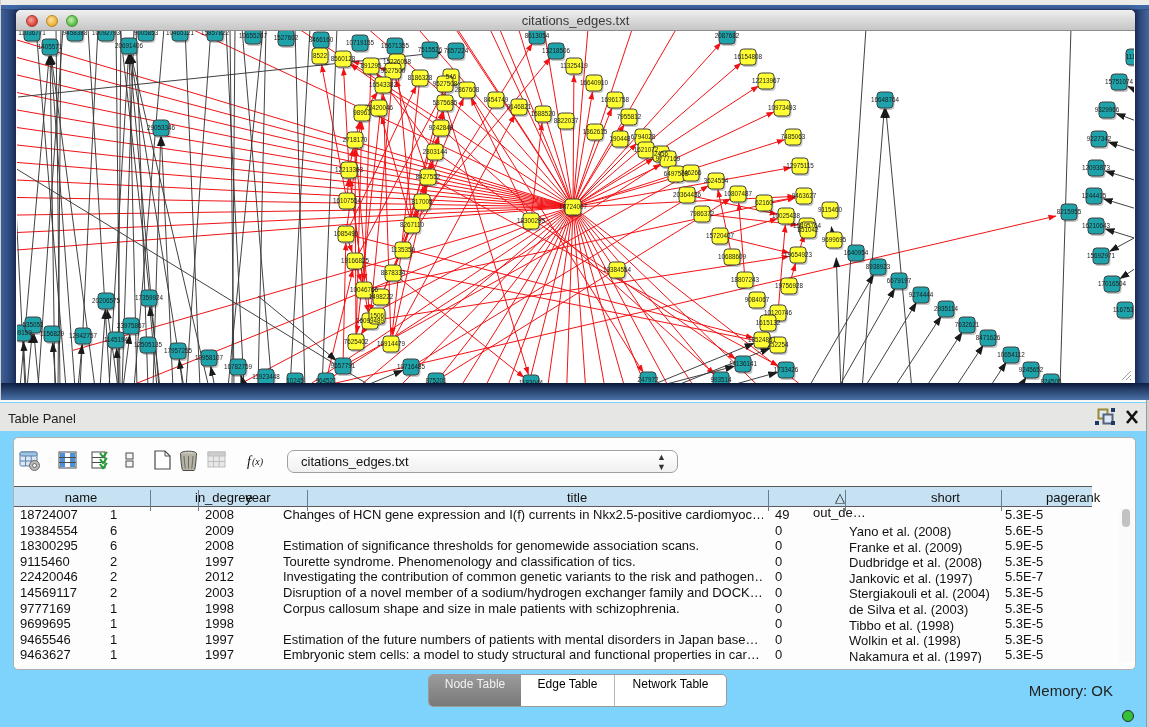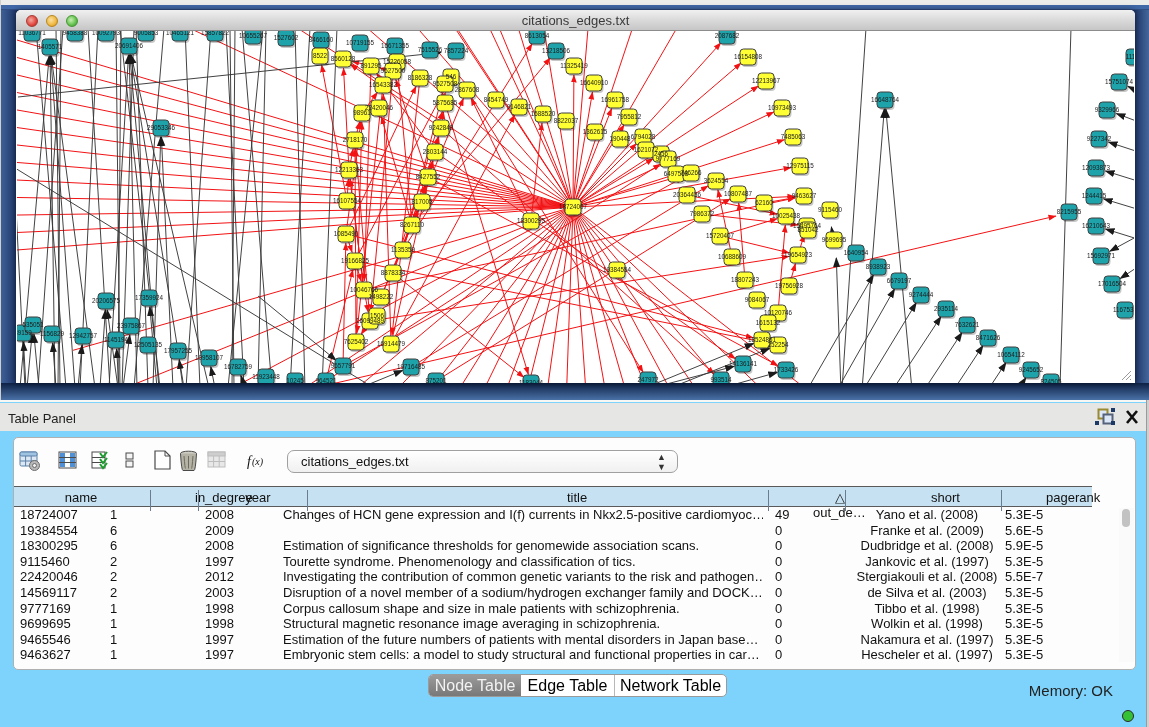--- a/index.html
+++ b/index.html
@@ -31,27 +31,27 @@
   border-left:1px solid #6b7c90; height:21px;padding-left:44px; }
 #tbody { position:absolute; left:14px; top:507px; width:1105px; height:156px;
   font-size:13px; color:#111; overflow:hidden; }
 .tr { position:relative; height:15.6px; white-space:nowrap; }
 .tr span { position:absolute; top:0; display:inline-block; overflow:hidden; }
 .c0 { left:6px;  width:84px; }
 .c1 { left:96px; width:90px; }
 .c2 { left:191px; width:72px; }
 .c3 { left:269px; width:480px; }
 .c4 { left:761px; width:70px; }
-.c5 { left:835px; width:156px; text-align:center; }
+.c5 { left:835px; width:156px; text-align:left;margin-top:17px; }
 .c6 { left:991px; width:90px; }
 #vscroll { position:absolute; left:1119px; top:508px; width:15px; height:154px; background:#fafafa; }
 #vthumb { position:absolute; left:3px; top:1px; width:8px; height:18px; background:#c2c2c2; border-radius:4px; }
-#tabs { position:absolute; left:428px; top:674px; height:23px; display:flex;
+#tabs { position:absolute; left:428px; top:674px; height:33px; display:flex;
   border:1px solid #9a9a9a; border-radius:5px; overflow:hidden; background:#fff;
-  font-size:16px; }
+  font-size:12px; }
 #tabs div { padding-top:2px; height:100%; text-align:center; }
 #tabs .sel { background:linear-gradient(#9b9b9b,#787878); color:#f2f2f2; }
 #tabs .sep { border-left:1px solid #b8b8b8; padding:0; }
 #memory { position:absolute; right:36px; top:682px; font-size:15px; color:#222; }
 #memdot { position:absolute; right:15px; top:710px; width:12px; height:12px; border-radius:50%;
   background:#35c135; border:1px solid #2a2a2a; }
 #rightstrip { position:absolute; right:0; top:400px; width:3px; height:327px; background:#cfcfcd; border-left:1px solid #9a9a9a; }
 </style></head>
 <body>
 <div id="app">
@@ -776,21 +776,21 @@
         <span class="c4">0</span>
         <span class="c5">Jankovic et al. (1997)</span>
         <span class="c6">5.3E-5</span>
       </div>
 <div class="tr">
         <span class="c0">22420046</span>
         <span class="c1">2</span>
         <span class="c2">2012</span>
         <span class="c3">Investigating the contribution of common genetic variants to the risk and pathogen…</span>
         <span class="c4">0</span>
-        <span class="c5">Stergiakouli et al. (2008)</span>
+        <span class="c5">Stergiakouli et al. (2004)</span>
         <span class="c6">5.5E-7</span>
       </div>
 <div class="tr">
         <span class="c0">14569117</span>
         <span class="c1">2</span>
         <span class="c2">2003</span>
         <span class="c3">Disruption of a novel member of a sodium/hydrogen exchanger family and DOCK…</span>
         <span class="c4">0</span>
         <span class="c5">de Silva et al. (2003)</span>
         <span class="c6">5.3E-5</span>
@@ -801,21 +801,20 @@
         <span class="c2">1998</span>
         <span class="c3">Corpus callosum shape and size in male patients with schizophrenia.</span>
         <span class="c4">0</span>
         <span class="c5">Tibbo et al. (1998)</span>
         <span class="c6">5.3E-5</span>
       </div>
 <div class="tr">
         <span class="c0">9699695</span>
         <span class="c1">1</span>
         <span class="c2">1998</span>
-        <span class="c3">Structural magnetic resonance image averaging in schizophrenia.</span>
         <span class="c4">0</span>
         <span class="c5">Wolkin et al. (1998)</span>
         <span class="c6">5.3E-5</span>
       </div>
 <div class="tr">
         <span class="c0">9465546</span>
         <span class="c1">1</span>
         <span class="c2">1997</span>
         <span class="c3">Estimation of the future numbers of patients with mental disorders in Japan base…</span>
         <span class="c4">0</span>

